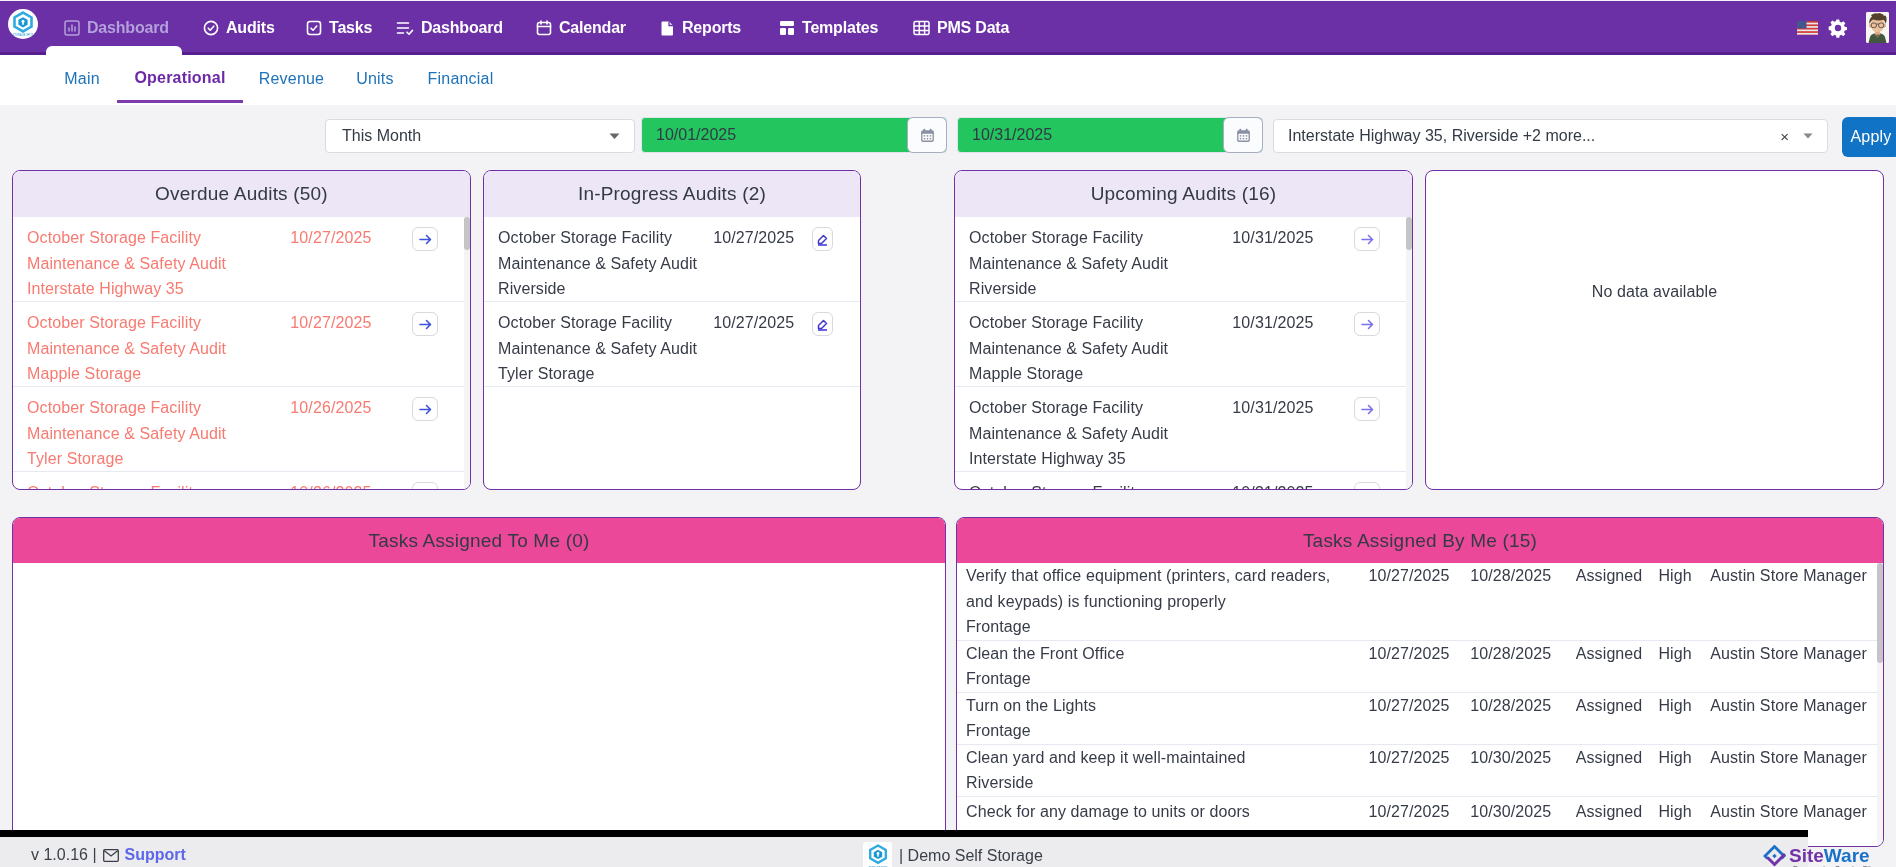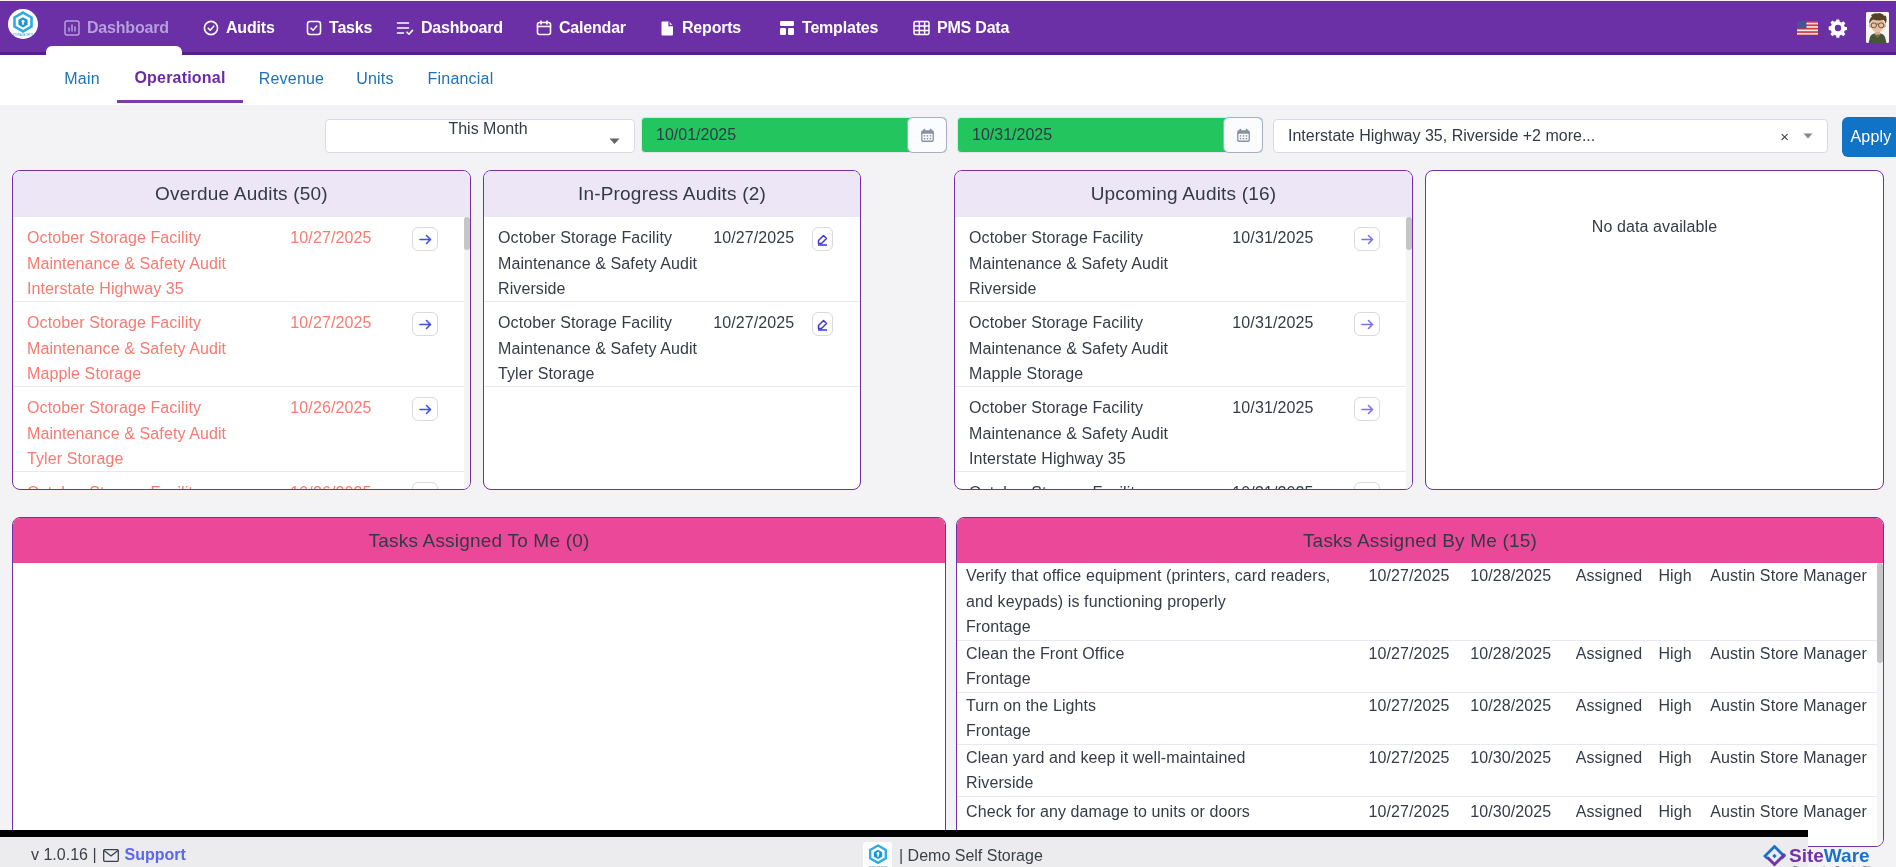--- a/index.html
+++ b/index.html
@@ -164,21 +164,21 @@
 </div>
 
 <div id="tabbar">
   <div class="tab" style="left:47px; width:70px;">Main</div>
   <div class="tab active" style="left:117px; width:126px;">Operational</div>
   <div class="tab" style="left:244px; width:95px;">Revenue</div>
   <div class="tab" style="left:340px; width:70px;">Units</div>
   <div class="tab" style="left:411px; width:99px;">Financial</div>
 </div>
 
-<div class="ctl" style="left:325px; width:310px; display:flex; align-items:center;flex-direction:column;">
+<div class="ctl" style="left:325px; width:310px; display:flex; align-items:center;">
   <span style="padding-left:16px;">This Month</span>
   <svg style="margin-left:auto; margin-right:14px;" width="11" height="7" viewBox="0 0 11 7">
       <path d="M0.5 0.5 L5.5 6 L10.5 0.5 Z" fill="#666"></path>
     </svg>
 </div>
 <div class="ctl dateinput" style="left:641px; width:306px;">
   <span class="txt">10/01/2025</span>
   <span class="calbtn">
       <svg width="15" height="15" viewBox="0 0 16 16">
         <rect x="1.2" y="2.4" width="13.6" height="12.4" rx="2" fill="#8a90a4"></rect>
@@ -335,21 +335,21 @@
         </div>
       </div>
     <div class="sbar">
         <div class="thumb" style="height:33px;"></div>
       </div>
   </div>
 </div>
 
 <div class="card" style="left:1425px; top:170px; width:459px; height:320px;">
   <div class="body" style="height:272px;">
-    <div style="text-align:center; margin-top:47px; font-size:16px; color:#363b47; letter-spacing:.1px;">No data available</div>
+    <div style="text-align:center; margin-top:112px; font-size:16px; color:#363b47; letter-spacing:.1px;">No data available</div>
   </div>
 </div>
 
 <div class="card" style="left:12px; top:517px; width:934px; height:330px;">
   <div class="hdr task-hdr" style="height:45px;">Tasks Assigned To Me (0)</div>
   <div class="body" style="height:283px;"></div>
 </div>
 
 <div class="card" style="left:956px; top:517px; width:928px; height:330px;">
   <div class="hdr task-hdr" style="height:45px;">Tasks Assigned By Me (15)</div>

